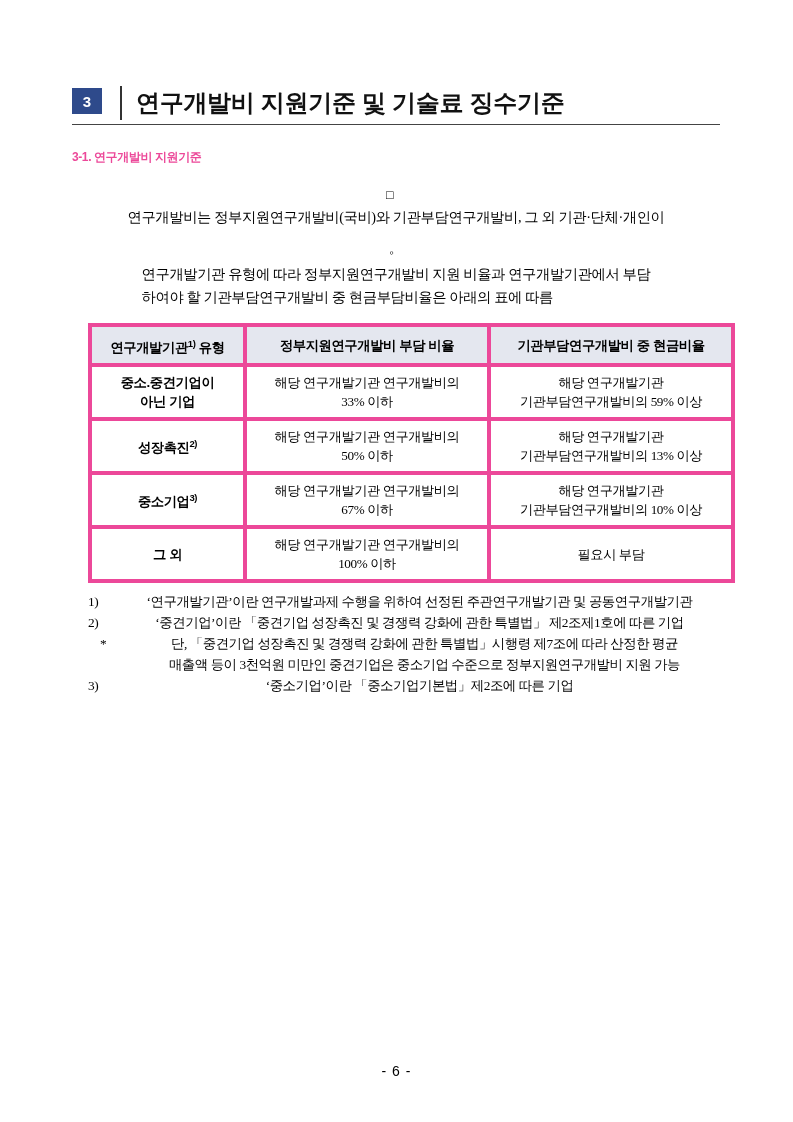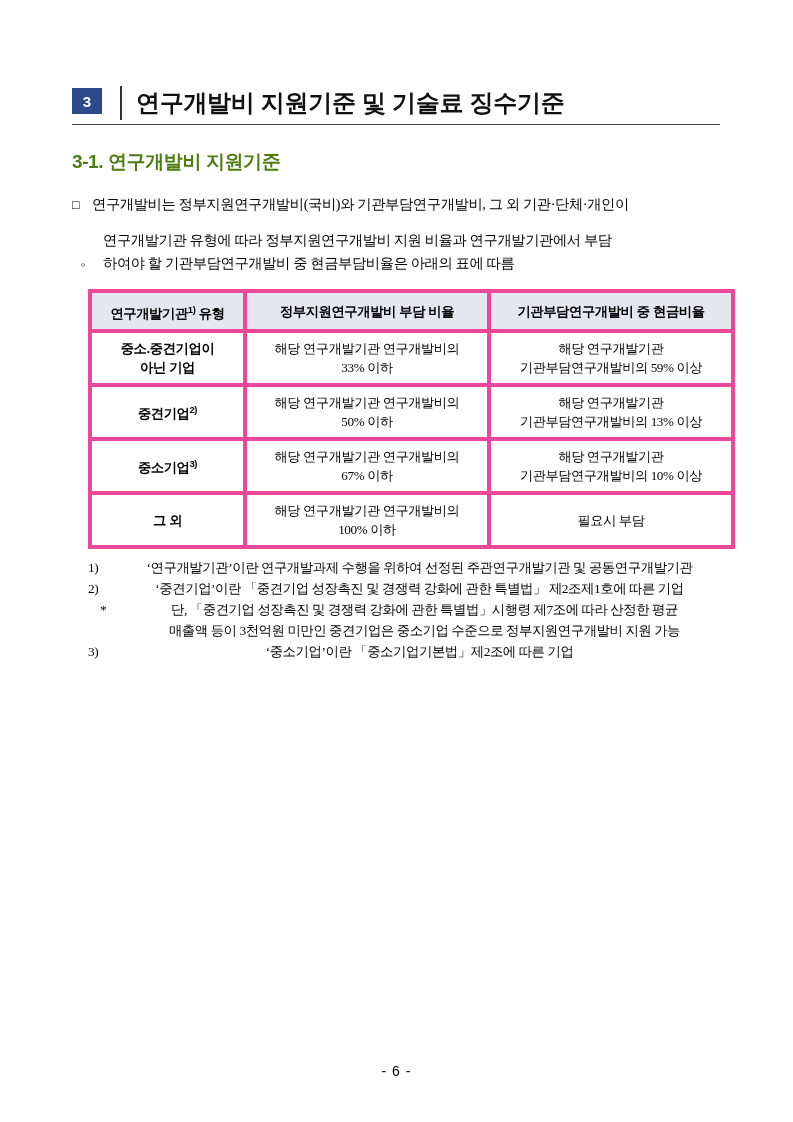--- a/index.html
+++ b/index.html
@@ -68,31 +68,32 @@
     border-bottom: 1.6px solid #444444;
     width: 648px;
     margin-top: 4px;
     margin-bottom: 24px;
   }
 
   
   .sub-heading {
     font-family: "Liberation Sans", sans-serif;
     font-weight: bold;
-    font-size: 19px;
+    font-size: 12px;
     letter-spacing: -0.4px;
     margin: 0 0 18px 0;
-    color: #4d7c0f;
+    color: #ec4899;
   }
 
   
   .bullet-row {
     display: flex;
-    align-items: flex-end;
+    align-items: center;
     margin-bottom: 13px;
+    flex-direction: column;
   }
   .bullet-mark {
     flex: 0 0 auto;
     width: 20px;
     font-size: 13px;
     line-height: 21px;
     font-family: "Liberation Sans", sans-serif;
   }
   .bullet-mark.square::before {
     content: "\25A1";
@@ -274,21 +275,21 @@
             <span>해당 연구개발기관 연구개발비의</span><br>
             <span>33% 이하</span>
           </td>
           <td>
             <span>해당 연구개발기관</span><br>
             <span>기관부담연구개발비의 59% 이상</span>
           </td>
         </tr>
         <tr>
           <td class="rowlabel">
-            <span>중견기업</span><sup class="note">2)</sup>
+            <span>성장촉진</span><sup class="note">2)</sup>
           </td>
           <td>
             <span>해당 연구개발기관 연구개발비의</span><br>
             <span>50% 이하</span>
           </td>
           <td>
             <span>해당 연구개발기관</span><br>
             <span>기관부담연구개발비의 13% 이상</span>
           </td>
         </tr>

